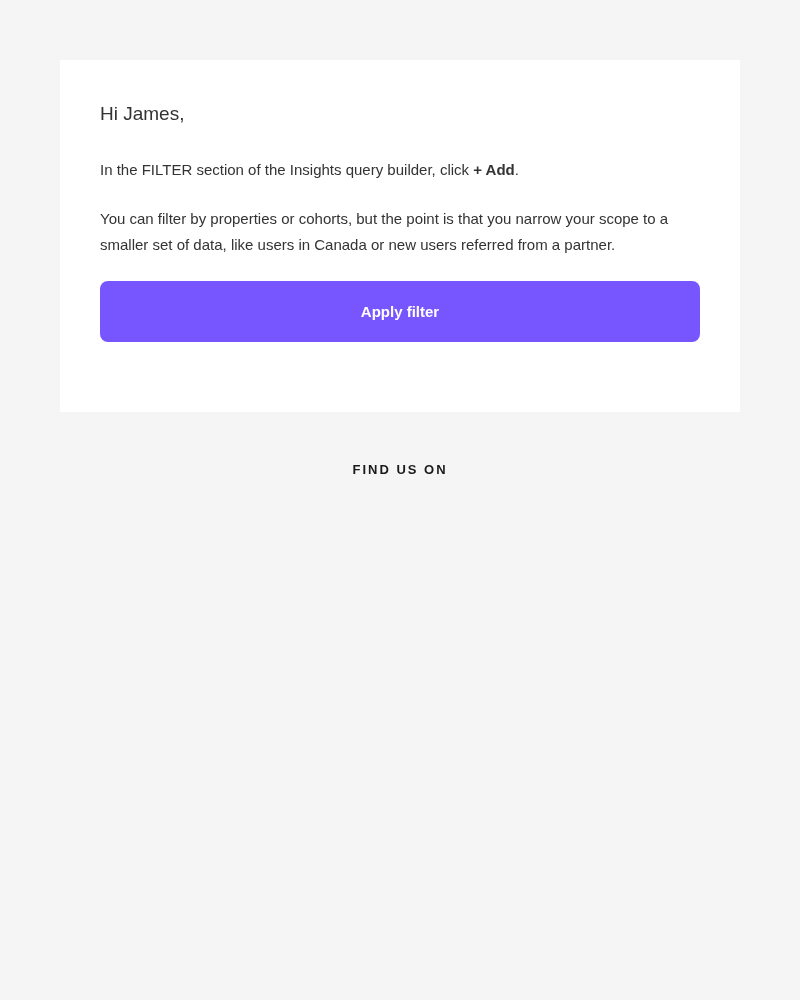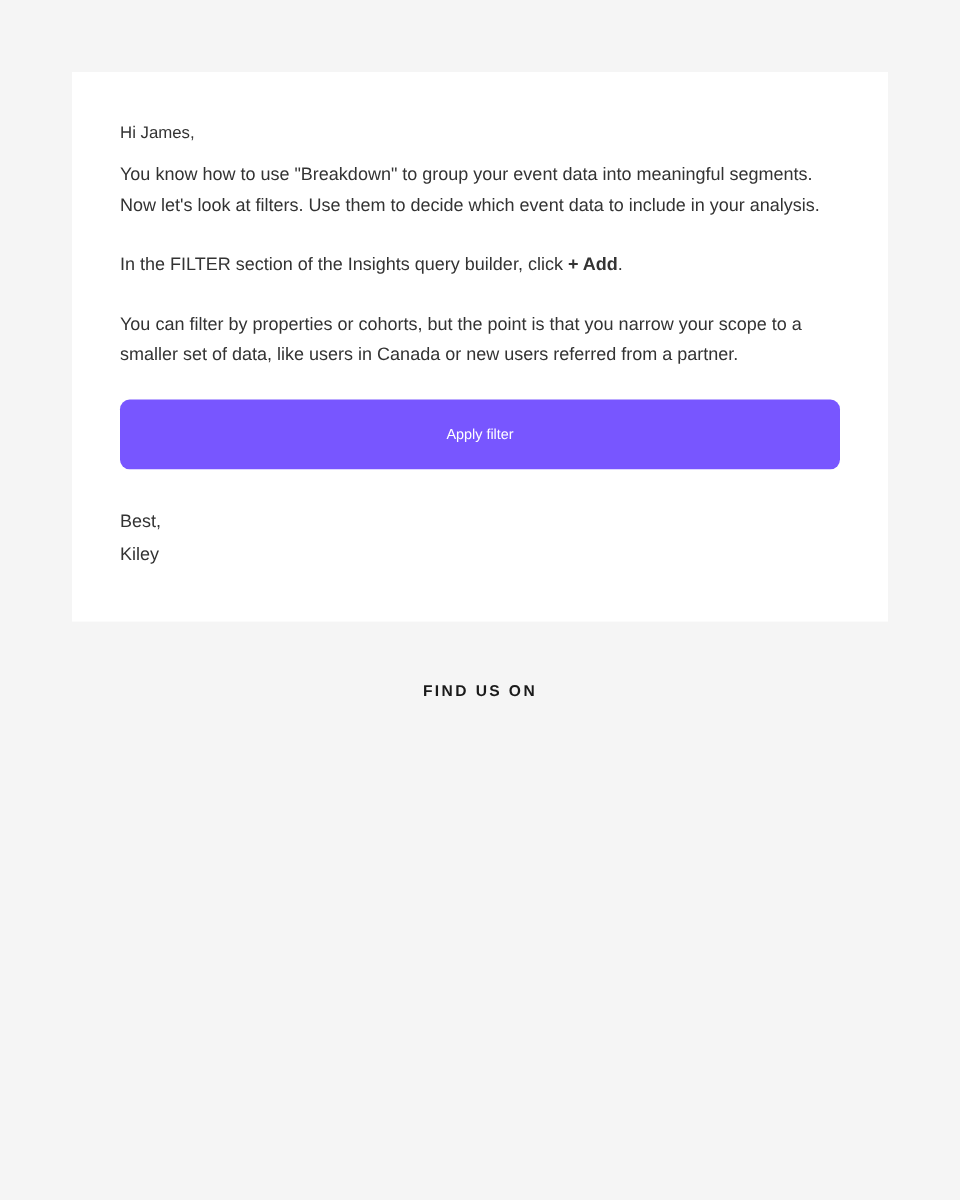--- a/index.html
+++ b/index.html
@@ -12,23 +12,23 @@
       background: #f5f5f5;
       width: 800px;
       margin: 0 auto;
     }
     .email-container {
       background: #ffffff;
       margin: 60px 60px 0 60px;
       padding: 40px 40px 40px 40px;
     }
     .greeting {
-      font-size: 14px;
+      font-size: 19px;
       color: #333;
-      margin-bottom: 12px;
+      margin-bottom: 28px;
       line-height: 1.5;
     }
     .paragraph {
       font-size: 15px;
       color: #333;
       margin-bottom: 24px;
       line-height: 1.7;
     }
     .paragraph strong {
       font-weight: 600;
@@ -67,22 +67,22 @@
       flex: 1;
     }
     .cta-button {
       display: block;
       width: 100%;
       background: #7856FF;
       color: #ffffff;
       border: none;
       border-radius: 8px;
       padding: 22px 20px;
-      font-size: 12px;
-      font-weight: 400;
+      font-size: 15px;
+      font-weight: 700;
       text-align: center;
       cursor: pointer;
       margin: 20px 0 30px 0;
       font-family: inherit;
     }
     .closing {
       font-size: 15px;
       color: #333;
       line-height: 1.9;
       margin-top: 24px;
@@ -105,34 +105,29 @@
       padding-left: 4px;
     }
   </style>
 </head>
 <body>
 
 <div class="email-container">
 
   <p class="greeting">Hi James,</p>
 
-  <p class="paragraph">You know how to use "Breakdown" to group your event data into meaningful segments. Now let's look at filters. Use them to decide which event data to include in your analysis.</p>
 
   <p class="paragraph">
     <span>In the FILTER section of the Insights query builder, click </span><strong>+ Add</strong><span>.</span>
   </p>
 
   <p class="paragraph">You can filter by properties or cohorts, but the point is that you narrow your scope to a smaller set of data, like users in Canada or new users referred from a partner.</p>
 
 
   <button class="cta-button">Apply filter</button>
 
 
-  <div class="closing">
-    <div>Best,</div>
-    <div>Kiley</div>
-  </div>
 
 </div>
 
 <div class="footer">
   <div class="footer-heading">FIND US ON</div>
 </div>
 
 </body></html>

